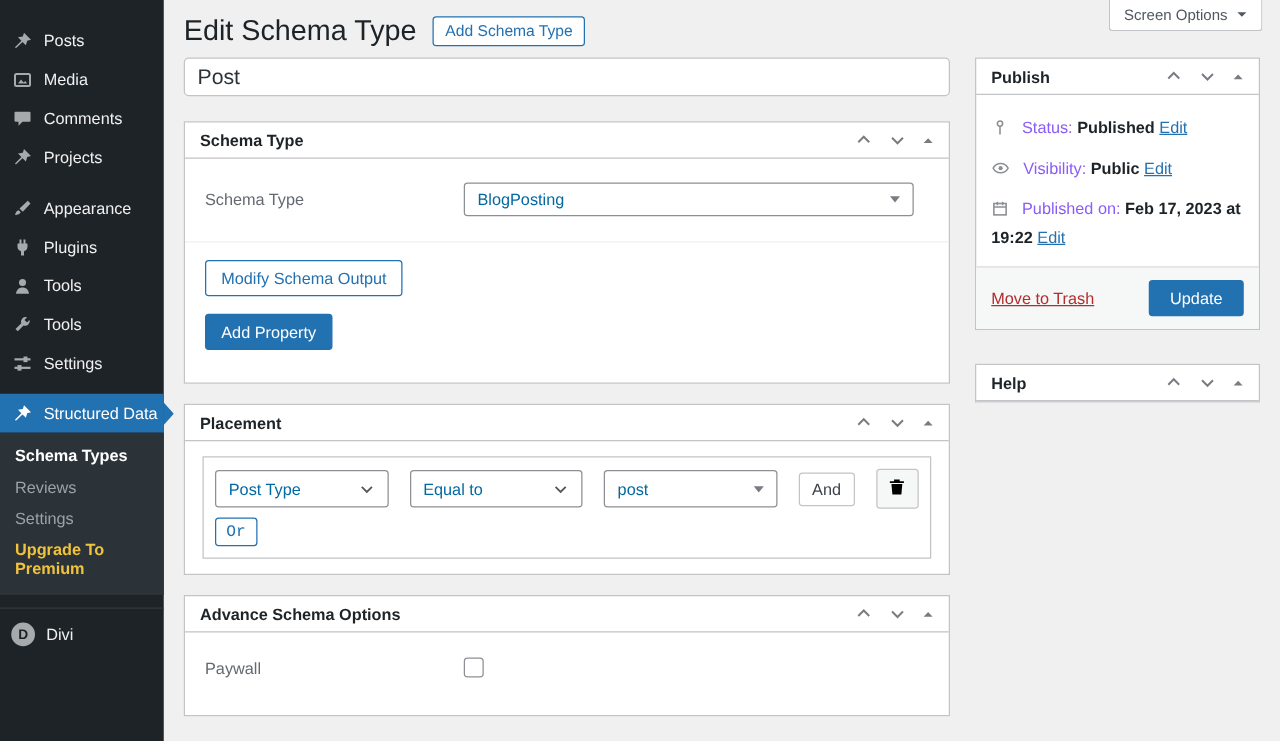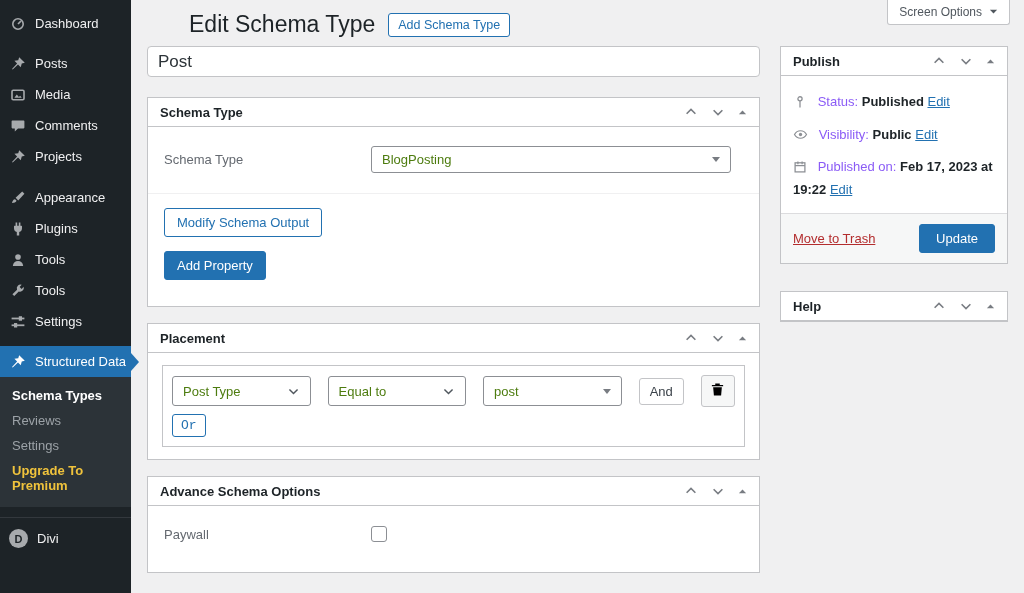--- a/index.html
+++ b/index.html
@@ -31,21 +31,21 @@
     color:#1d2327; display:flex; align-items:center; justify-content:center;
     font-weight:bold; font-size:11px; flex:0 0 19px; }
   .collapse-row { color:#9ca2a7; }
 
   
   .content { flex:1; position:relative; padding:0 15px 0 16px; }
   .screen-options { position:absolute; top:0; right:14px; background:#fff;
     border:1px solid #c3c4c7; border-top:none; border-radius:0 0 3px 3px;
     color:#50575e; font-size:12px; padding:5px 11px; display:flex;
     align-items:center; gap:7px; cursor:pointer; }
-  .heading-row { margin-top:11px; display:flex; align-items:center; gap:13px;margin-left:42px; }
+  .heading-row { margin-top:11px; display:flex; align-items:center; gap:13px; }
   .heading-row h1 { font-size:23px; font-weight:400; color:#1d2327; }
   .page-title-action { font-size:12.5px; padding:4px 9px; background:#fff;
     border:1px solid #2271b1; border-radius:3px; color:#2271b1; cursor:pointer; }
 
   .columns { display:flex; gap:20px; margin-top:8px; align-items:flex-start; }
   .col-left { width:613px; }
   .col-right { width:228px; }
 
   .title-input { width:100%; height:31px; border:1px solid #c3c4c7; border-radius:4px;
     padding:3px 10px; font-size:17px; color:#2c3338; background:#fff;
@@ -58,21 +58,21 @@
   .postbox-header h2 { font-size:13px; font-weight:bold; color:#1d2327; }
   .handle-actions { display:flex; align-items:center; gap:13px; color:#787c82; }
   .handle-actions .hicon { cursor:pointer; display:flex; align-items:center; }
 
   .panel1 { margin-top:20px; }
   .field-row { display:flex; align-items:center; padding:19px 16px 20px;
     border-bottom:1px solid #f0f0f1; }
   .field-label { width:207px; min-width:207px; color:#646970; font-size:13px; }
   .fake-select { height:27px; border:1px solid #8c8f94; border-radius:3px;
     background:#fff; display:flex; align-items:center; justify-content:space-between;
-    padding:0 10px; font-size:13px; color:#4d7c0f; cursor:pointer; }
+    padding:0 10px; font-size:13px; color:#0369a1; cursor:pointer; }
   .sel-wide { width:360px; }
   .tri-down { width:0; height:0; border:4px solid transparent;
     border-top:5px solid #787c82; margin-top:4px; }
   .btn-section { padding:14px 16px 26px; }
   .btn-secondary { display:inline-block; font-size:13px; padding:6px 12px;
     background:#fff; border:1px solid #2271b1; border-radius:3px; color:#2271b1;
     cursor:pointer; }
   .btn-primary { display:inline-block; font-size:13px; padding:6px 12px;
     background:#2271b1; border:1px solid #2271b1; border-radius:3px; color:#fff;
     cursor:pointer; }
@@ -112,29 +112,20 @@
   .update-btn { font-size:13px; padding:6px 16px; background:#2271b1;
     border:1px solid #2271b1; border-radius:3px; color:#fff; cursor:pointer; }
   .publish-box { margin-bottom:27px; }
   .help-body { padding:11px 12px 13px; }
 </style>
 </head>
 <body>
 
 <aside class="sidebar">
 
-  <div class="menu-item">
-    <span class="mi">
-      <svg viewBox="0 0 20 20" width="16" height="16">
-          <circle cx="10" cy="10" r="6.5" fill="none" stroke="currentColor" stroke-width="2"></circle>
-          <path d="M10 10l3.6-3.6" stroke="currentColor" stroke-width="2"></path>
-        </svg>
-    </span>
-    <span class="lbl">Dashboard</span>
-  </div>
 
   <div class="menu-gap"></div>
 
   <div class="menu-item">
     <span class="mi">
       <svg viewBox="0 0 20 20" width="16" height="16">
           <path d="M11.5 1.5l7 7-3.8 1-1.3 4.6-3.4-3.4L3.4 17l-.9-.9 6.4-6.6L5.5 6l4.8-.8z" fill="currentColor"></path>
         </svg>
     </span>
     <span class="lbl">Posts</span>

